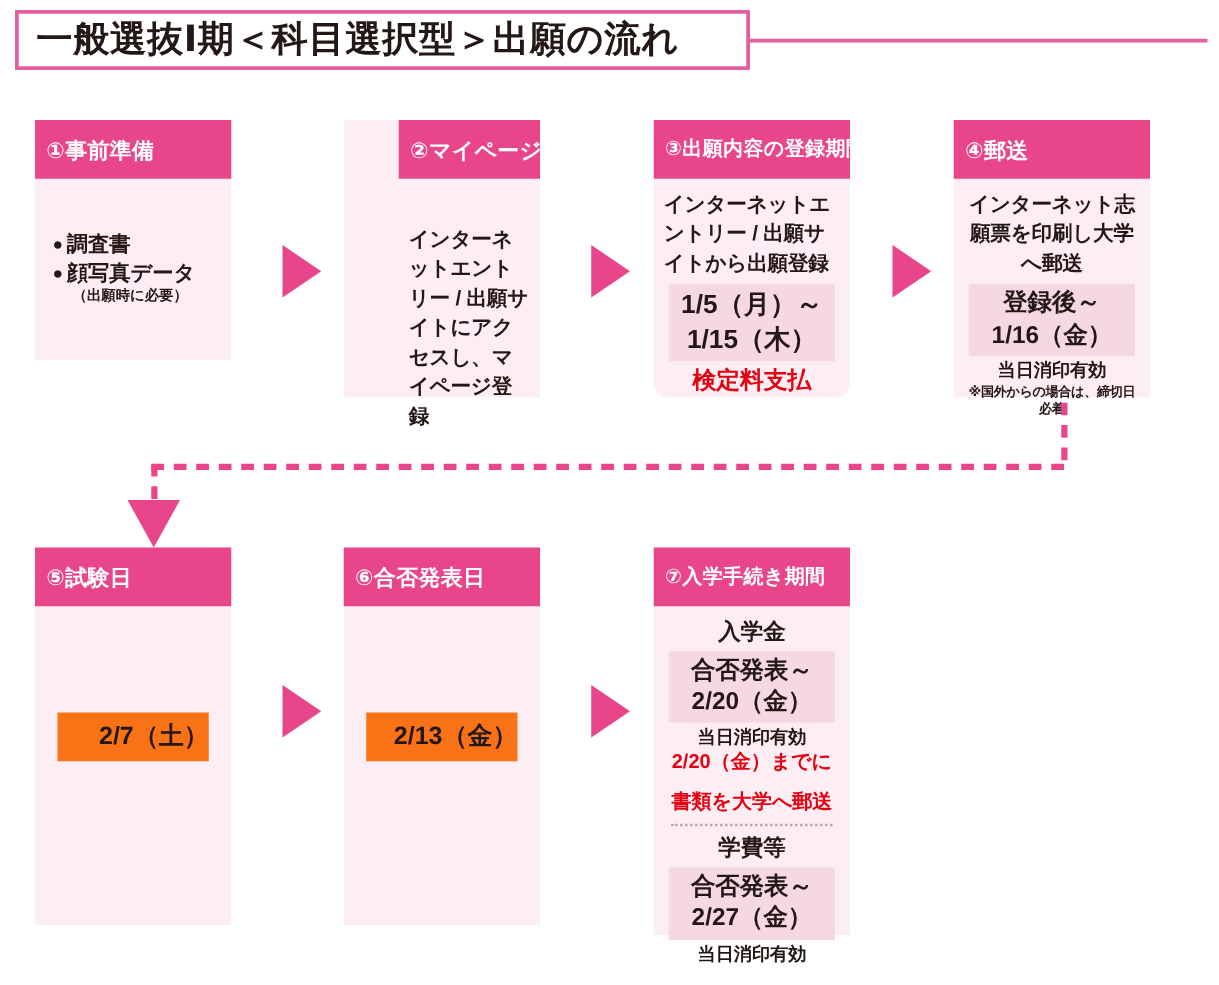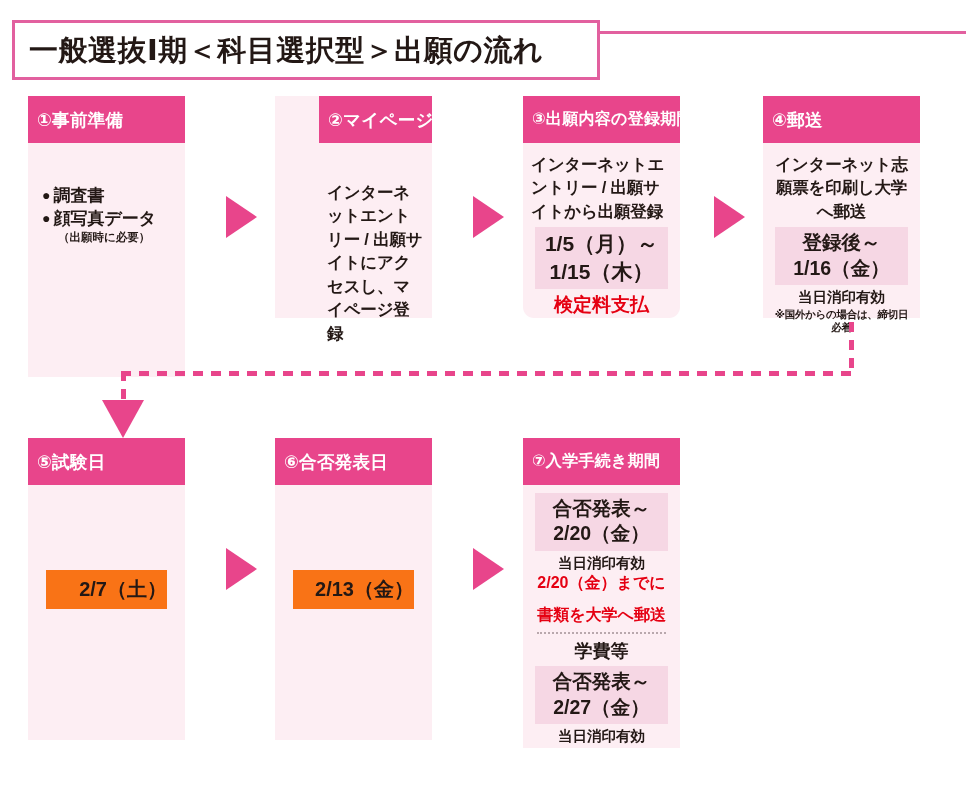--- a/index.html
+++ b/index.html
@@ -11,26 +11,25 @@
     color: #231815;
     overflow: hidden;
     position: relative;
   }
   .page { position: relative; width: 975px; height: 788px; }
 
   
   .title-box {
     position: absolute;
     left: 12px; top: 8px;
-    width: 588px; height: 60px;
+    width: 588px; height: 48px;
     border: 3px solid #e2609f;
     background: #ffffff;
     display: flex; align-items: center;
     padding-left: 14px;
-    margin-top: 12px;
   }
   .title-text {
     font-size: 29px;
     font-weight: 700;
     letter-spacing: 0.5px;
     line-height: 1;
     white-space: nowrap;
   }
   .title-rule {
     position: absolute;
@@ -185,21 +184,21 @@
 </head>
 <body>
 
 <div class="page">
 
   <div class="title-box">
     <div class="title-text">一般選抜Ⅰ期＜科目選択型＞出願の流れ</div>
   </div>
   <div class="title-rule"></div>
 
-  <div class="step" style="left:28px; top:96px; width:157px; height:281px;">
+  <div class="step" style="left:28px; top:96px; width:157px; height:192px;">
     <div class="step-header">①事前準備</div>
     <div class="step-body">
       <div class="bullet-list">
         <div class="bullet-item">
           <span class="bullet-dot">●</span>
           <span>調査書</span>
         </div>
         <div class="bullet-item">
           <span class="bullet-dot">●</span>
           <span>顔写真データ</span>
@@ -267,20 +266,21 @@
       <div class="big-date" style="margin-top:75px;">2/13（金）</div>
     </div>
   </div>
 
   <div class="arrow-right" style="left:473px; top:548px;"></div>
 
   <div class="step" style="left:523px; top:438px; width:157px; height:310px;">
     <div class="step-header small">⑦入学手続き期間</div>
     <div class="step-body" style="padding-top:6px;">
 
+      <div class="sub-title">入学金</div>
       <div class="date-band sm" style="margin-top:2px;">
         <div>合否発表～</div>
         <div>2/20（金）</div>
       </div>
       <div class="note">当日消印有効</div>
       <div class="red sm" style="margin-top:1px;">2/20（金）までに</div>
       <div class="red sm" style="margin-top:12px;">書類を大学へ郵送</div>
 
       <div class="dotted-sep"></div>
 

